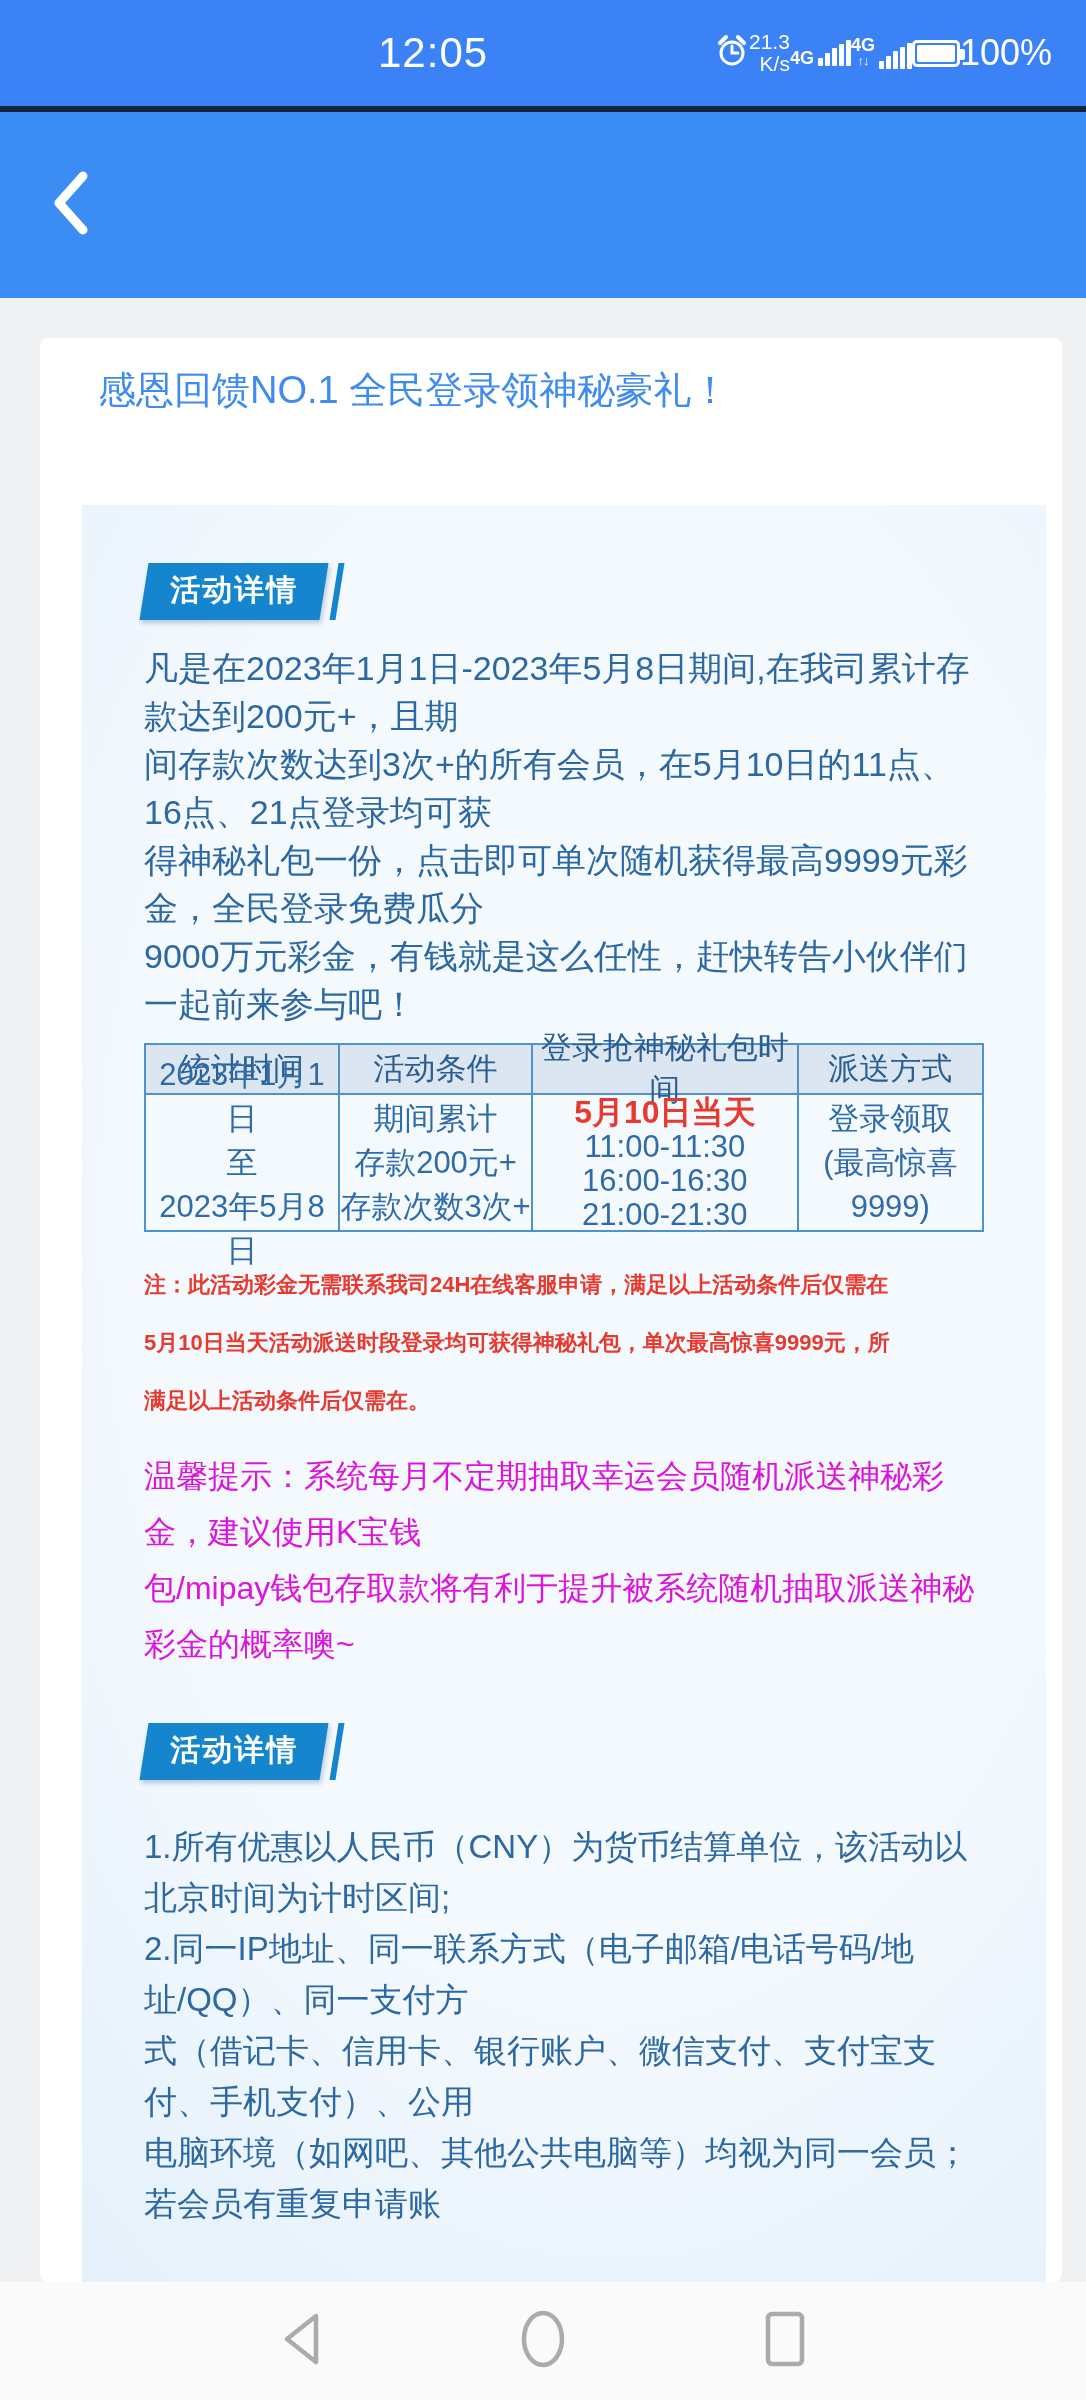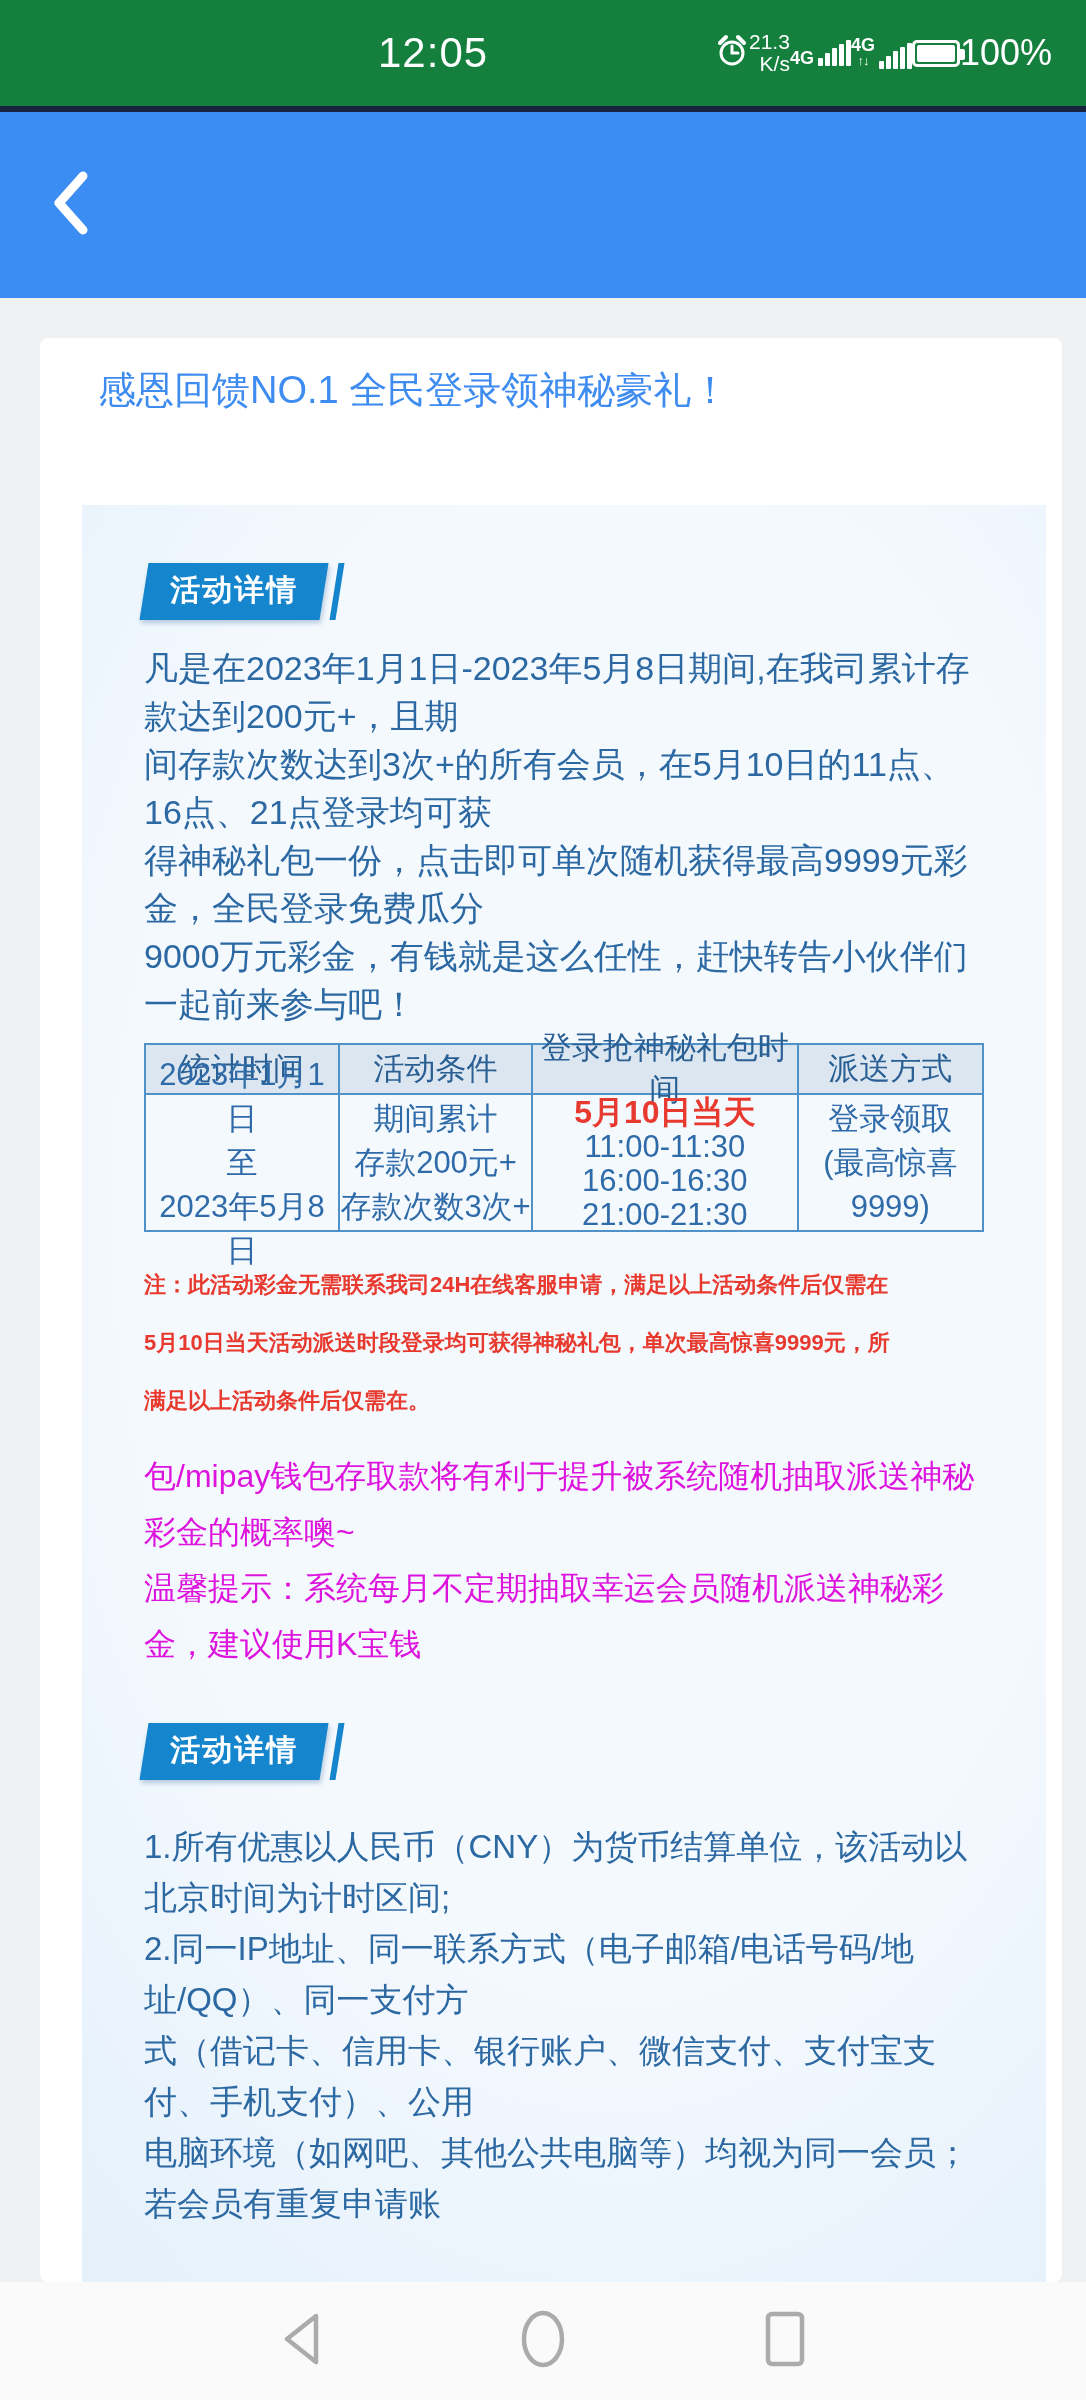--- a/index.html
+++ b/index.html
@@ -5,21 +5,21 @@
   html,body{margin:0;padding:0;}
   body{
     width:1086px;height:2400px;
     font-family:"Liberation Sans","DejaVu Sans",sans-serif;
     background:#f0f1f3;
     overflow:hidden;
     position:relative;
   }
   
   .status-bar{
-    height:106px;background:#15803d;color:#fff;
+    height:106px;background:#3b82f6;color:#fff;
     display:flex;align-items:center;position:relative;
   }
   .status-sep{height:6px;background:#18233d;}
   .sb-time{position:absolute;left:378px;top:50%;transform:translateY(-50%);
     font-size:42px;letter-spacing:1px;}
   .sb-right{position:absolute;right:34px;top:50%;transform:translateY(-50%);
     display:flex;align-items:center;}
   .sb-speed{display:flex;flex-direction:column;align-items:flex-end;line-height:22px;font-size:21px;}
   .sig-group{display:flex;align-items:flex-end;gap:3px;}
   .sig-meta{display:flex;flex-direction:column;align-items:center;line-height:16px;margin-right:1px;}
@@ -201,22 +201,22 @@
         </div>
     </div>
 
     <div class="note">
         <div class="tline">注：此活动彩金无需联系我司24H在线客服申请，满足以上活动条件后仅需在</div>
         <div class="tline">5月10日当天活动派送时段登录均可获得神秘礼包，单次最高惊喜9999元，所</div>
         <div class="tline">满足以上活动条件后仅需在。</div>
       </div>
 
     <div class="tip">
+        <div class="tline">温馨提示：系统每月不定期抽取幸运会员随机派送神秘彩金，建议使用K宝钱</div>
         <div class="tline">包/mipay钱包存取款将有利于提升被系统随机抽取派送神秘彩金的概率噢~</div>
-        <div class="tline">温馨提示：系统每月不定期抽取幸运会员随机派送神秘彩金，建议使用K宝钱</div>
       </div>
 
     <div class="badge second">
       <span class="inner">活动详情</span>
       <span class="stripe"></span>
     </div>
 
     <div class="terms">
         <div class="tline">1.所有优惠以人民币（CNY）为货币结算单位，该活动以北京时间为计时区间;</div>
         <div class="tline">2.同一IP地址、同一联系方式（电子邮箱/电话号码/地址/QQ）、同一支付方</div>

